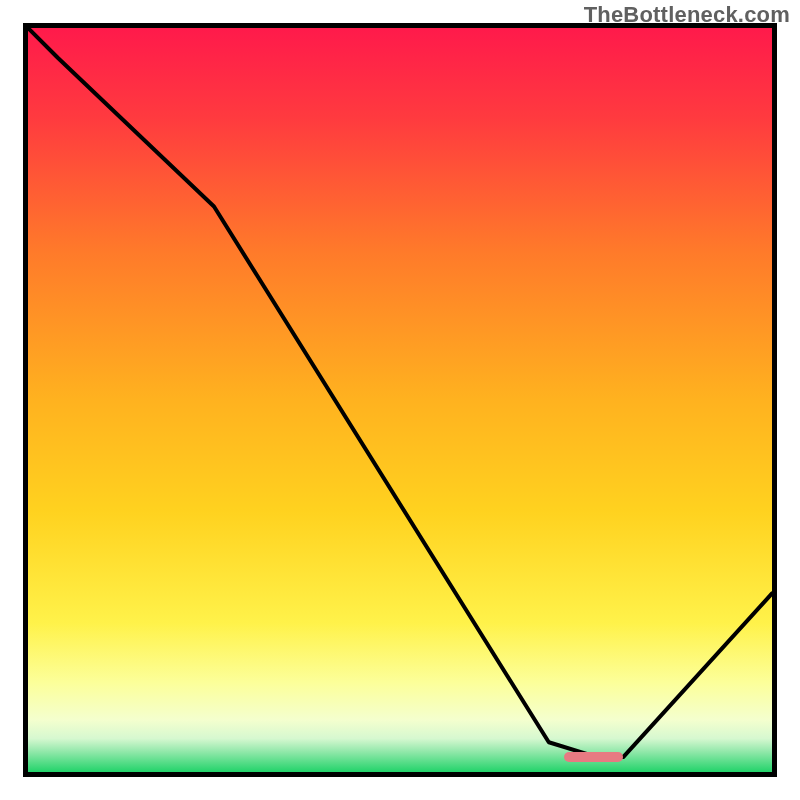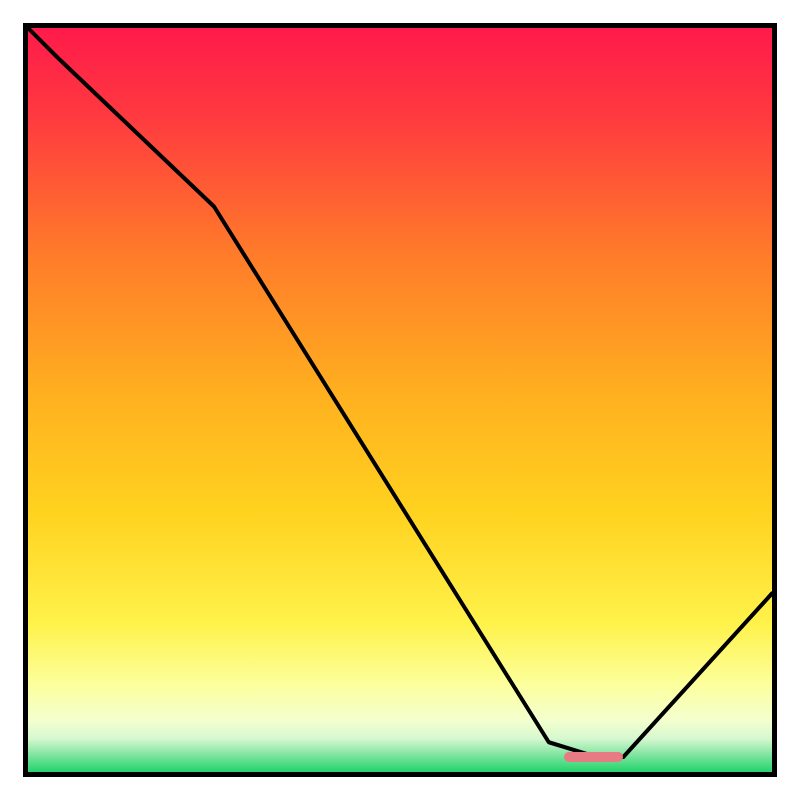--- a/index.html
+++ b/index.html
@@ -50,20 +50,21 @@
     height: 10px;
     border-radius: 5px;
     background: #e77a82;
   }
 </style>
 </head>
 <body>
 
 <div class="wrap">
 
+  <div class="watermark">TheBottleneck.com</div>
 
   <div class="plot-frame">
 
     <svg class="gradient-bg" viewBox="0 0 100 100" preserveAspectRatio="none">
       <defs>
         <linearGradient id="bg-grad" x1="0" y1="0" x2="0" y2="1">
           <stop offset="0%" stop-color="#ff1a4b"></stop>
           <stop offset="12%" stop-color="#ff3a3f"></stop>
           <stop offset="30%" stop-color="#ff7a2a"></stop>
           <stop offset="50%" stop-color="#ffb21f"></stop>

